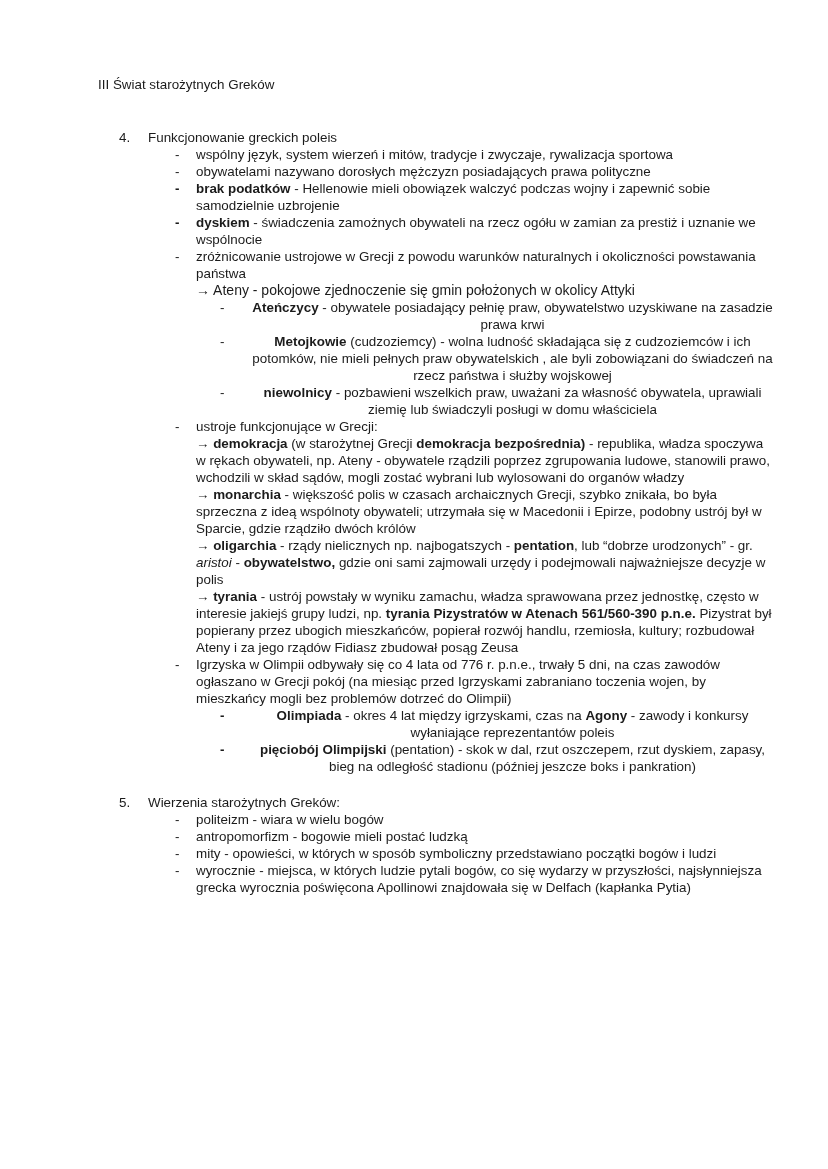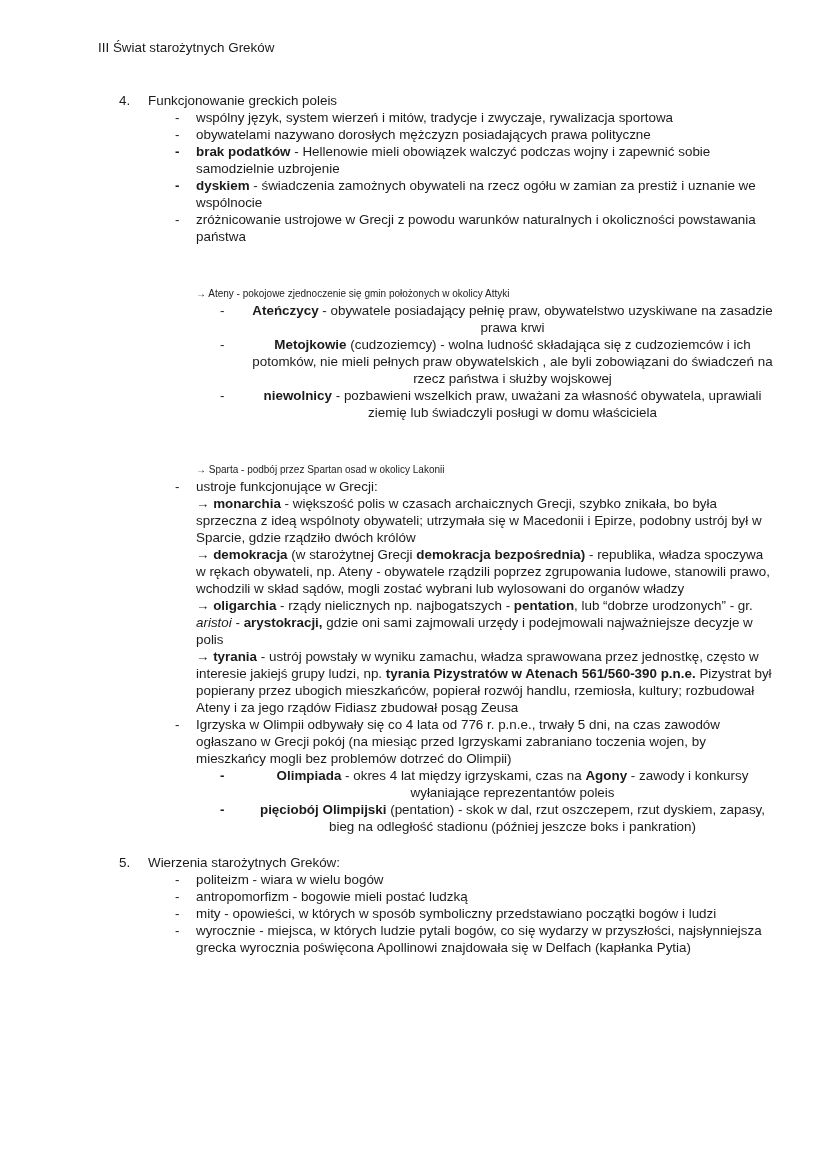--- a/index.html
+++ b/index.html
@@ -9,21 +9,21 @@
     background: #ffffff;
     font-family: "Liberation Sans", sans-serif;
     color: #1b1b1b;
     overflow: hidden;
   }
   #page {
     position: relative;
     width: 828px;
     height: 1056px;
     box-sizing: border-box;
-    padding: 39px 52px 0 52px;
+    padding: 76px 52px 0 52px;
   }
   .doc-header {
     font-size: 13.4px;
     line-height: 17px;
     margin: 0 0 36px 46px;
     white-space: pre-wrap;
   }
 
   
   .num-item { margin: 0 0 0 0; position: relative; }
@@ -58,25 +58,24 @@
   
   .lvl2arrow {
     font-size: 13.4px;
     line-height: 17px;
     margin-left: 144px;
     max-width: 604px;
   }
 
   
   .lvl3arrow {
-    font-size: 10px;
+    font-size: 14px;
     line-height: 17px;
     margin-left: 144px;
     max-width: 600px;
-    margin-top: 40px;
   }
 
   
   .lvl4 {
     display: flex;
     align-items: flex-start;
     font-size: 13.4px;
     line-height: 17px;
     margin-left: 168px;
   }
@@ -128,28 +127,27 @@
           <span class="tx"><b>Ateńczycy</b> - obywatele posiadający pełnię praw, obywatelstwo uzyskiwane na zasadzie prawa krwi</span>
         </div>
         <div class="lvl4">
           <span class="mk">-</span>
           <span class="tx"><b>Metojkowie</b> (cudzoziemcy) - wolna ludność składająca się z cudzoziemców i ich potomków, nie mieli pełnych praw obywatelskich , ale byli zobowiązani do świadczeń na rzecz państwa i służby wojskowej</span>
         </div>
         <div class="lvl4">
           <span class="mk">-</span>
           <span class="tx"><b>niewolnicy</b> - pozbawieni wszelkich praw, uważani za własność obywatela, uprawiali ziemię lub świadczyli posługi w domu właściciela</span>
         </div>
-        <div class="lvl3arrow">→ Sparta - podbój przez Spartan osad w okolicy Lakonii</div>
         <div class="lvl2">
           <span class="mk">-</span>
           <span class="tx">ustroje funkcjonujące w Grecji:</span>
         </div>
+        <div class="lvl2arrow">→ <b>demokracja</b> (w starożytnej Grecji <b>demokracja bezpośrednia)</b> - republika, władza spoczywa w rękach obywateli, np. Ateny - obywatele rządzili poprzez zgrupowania ludowe, stanowili prawo, wchodzili w skład sądów, mogli zostać wybrani lub wylosowani do organów władzy</div>
         <div class="lvl2arrow">→ <b>monarchia</b> - większość polis w czasach archaicznych Grecji, szybko znikała, bo była sprzeczna z ideą wspólnoty obywateli; utrzymała się w Macedonii i Epirze, podobny ustrój był w Sparcie, gdzie rządziło dwóch królów</div>
-        <div class="lvl2arrow">→ <b>demokracja</b> (w starożytnej Grecji <b>demokracja bezpośrednia)</b> - republika, władza spoczywa w rękach obywateli, np. Ateny - obywatele rządzili poprzez zgrupowania ludowe, stanowili prawo, wchodzili w skład sądów, mogli zostać wybrani lub wylosowani do organów władzy</div>
-        <div class="lvl2arrow">→ <b>oligarchia</b> - rządy nielicznych np. najbogatszych - <b>pentation</b>, lub “dobrze urodzonych” - gr. <i>aristoi</i> - <b>arystokracji,</b> gdzie oni sami zajmowali urzędy i podejmowali najważniejsze decyzje w polis</div>
+        <div class="lvl2arrow">→ <b>oligarchia</b> - rządy nielicznych np. najbogatszych - <b>pentation</b>, lub “dobrze urodzonych” - gr. <i>aristoi</i> - <b>obywatelstwo,</b> gdzie oni sami zajmowali urzędy i podejmowali najważniejsze decyzje w polis</div>
         <div class="lvl2arrow">→ <b>tyrania</b> - ustrój powstały w wyniku zamachu, władza sprawowana przez jednostkę, często w interesie jakiejś grupy ludzi, np. <b>tyrania Pizystratów w Atenach 561/560-390 p.n.e.</b> Pizystrat był popierany przez ubogich mieszkańców, popierał rozwój handlu, rzemiosła, kultury; rozbudował Ateny i za jego rządów Fidiasz zbudował posąg Zeusa</div>
         <div class="lvl2">
           <span class="mk">-</span>
           <span class="tx">Igrzyska w Olimpii odbywały się co 4 lata od 776 r. p.n.e., trwały 5 dni, na czas zawodów ogłaszano w Grecji pokój (na miesiąc przed Igrzyskami zabraniano toczenia wojen, by mieszkańcy mogli bez problemów dotrzeć do Olimpii)</span>
         </div>
         <div class="lvl4">
           <span class="mk b">-</span>
           <span class="tx"><b>Olimpiada</b> - okres 4 lat między igrzyskami, czas na <b>Agony</b> - zawody i konkursy wyłaniające reprezentantów poleis</span>
         </div>
         <div class="lvl4">

